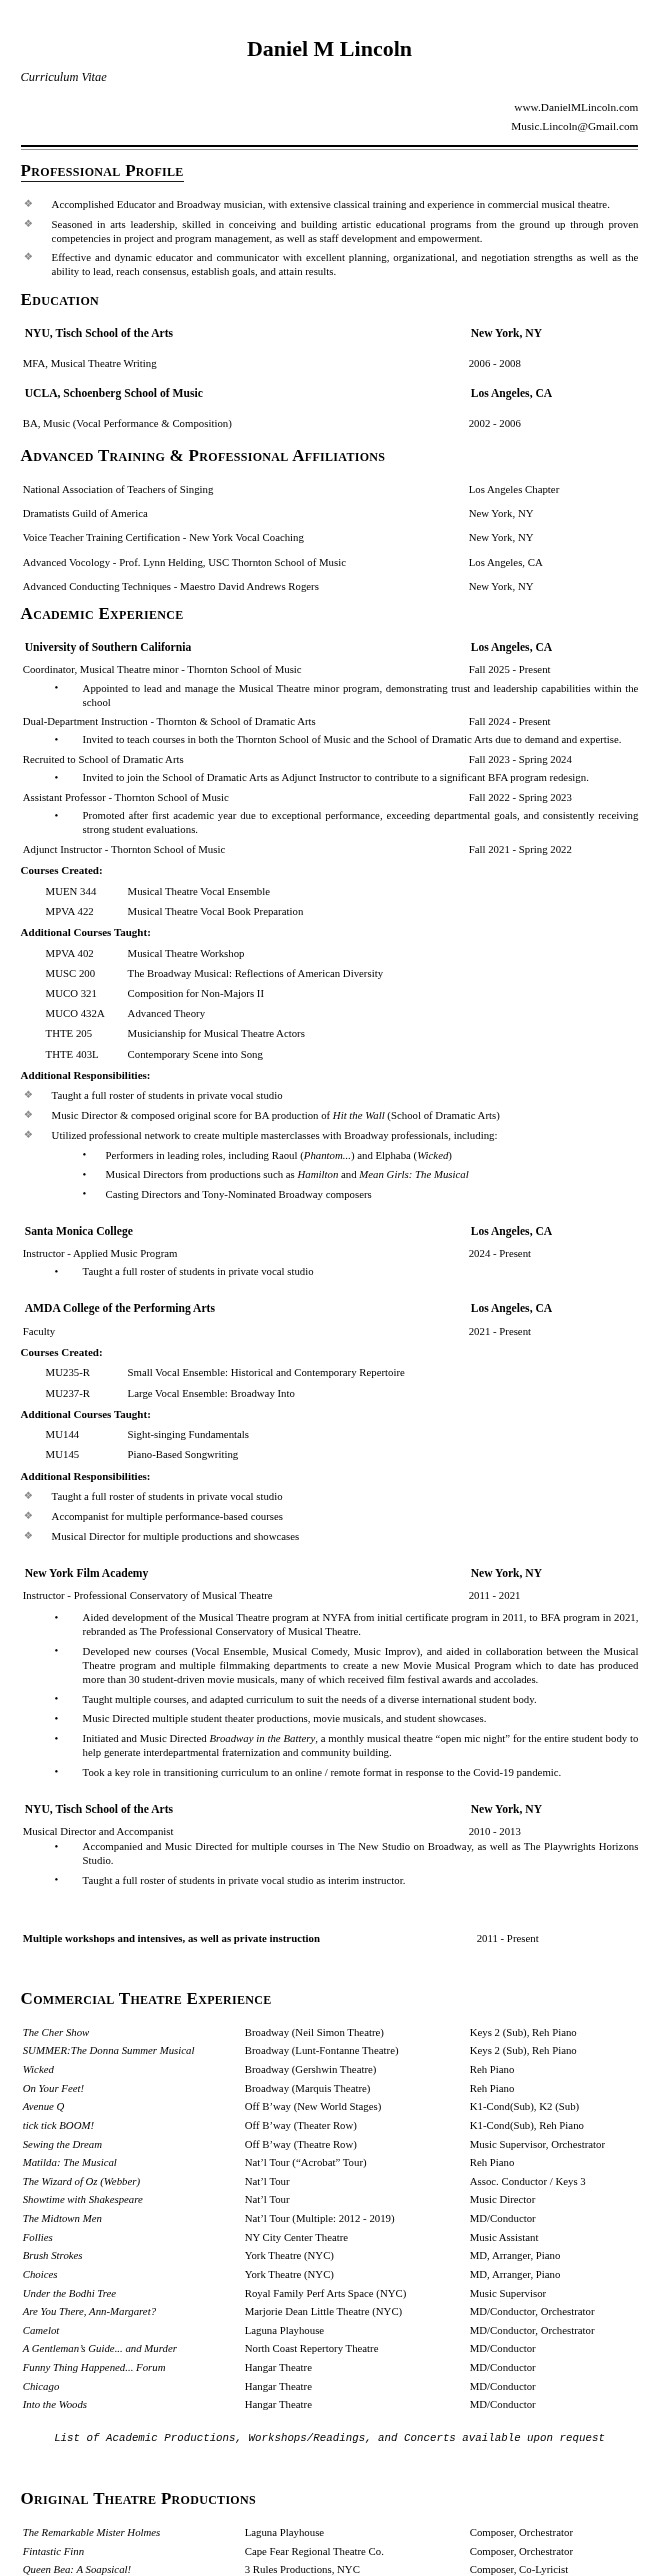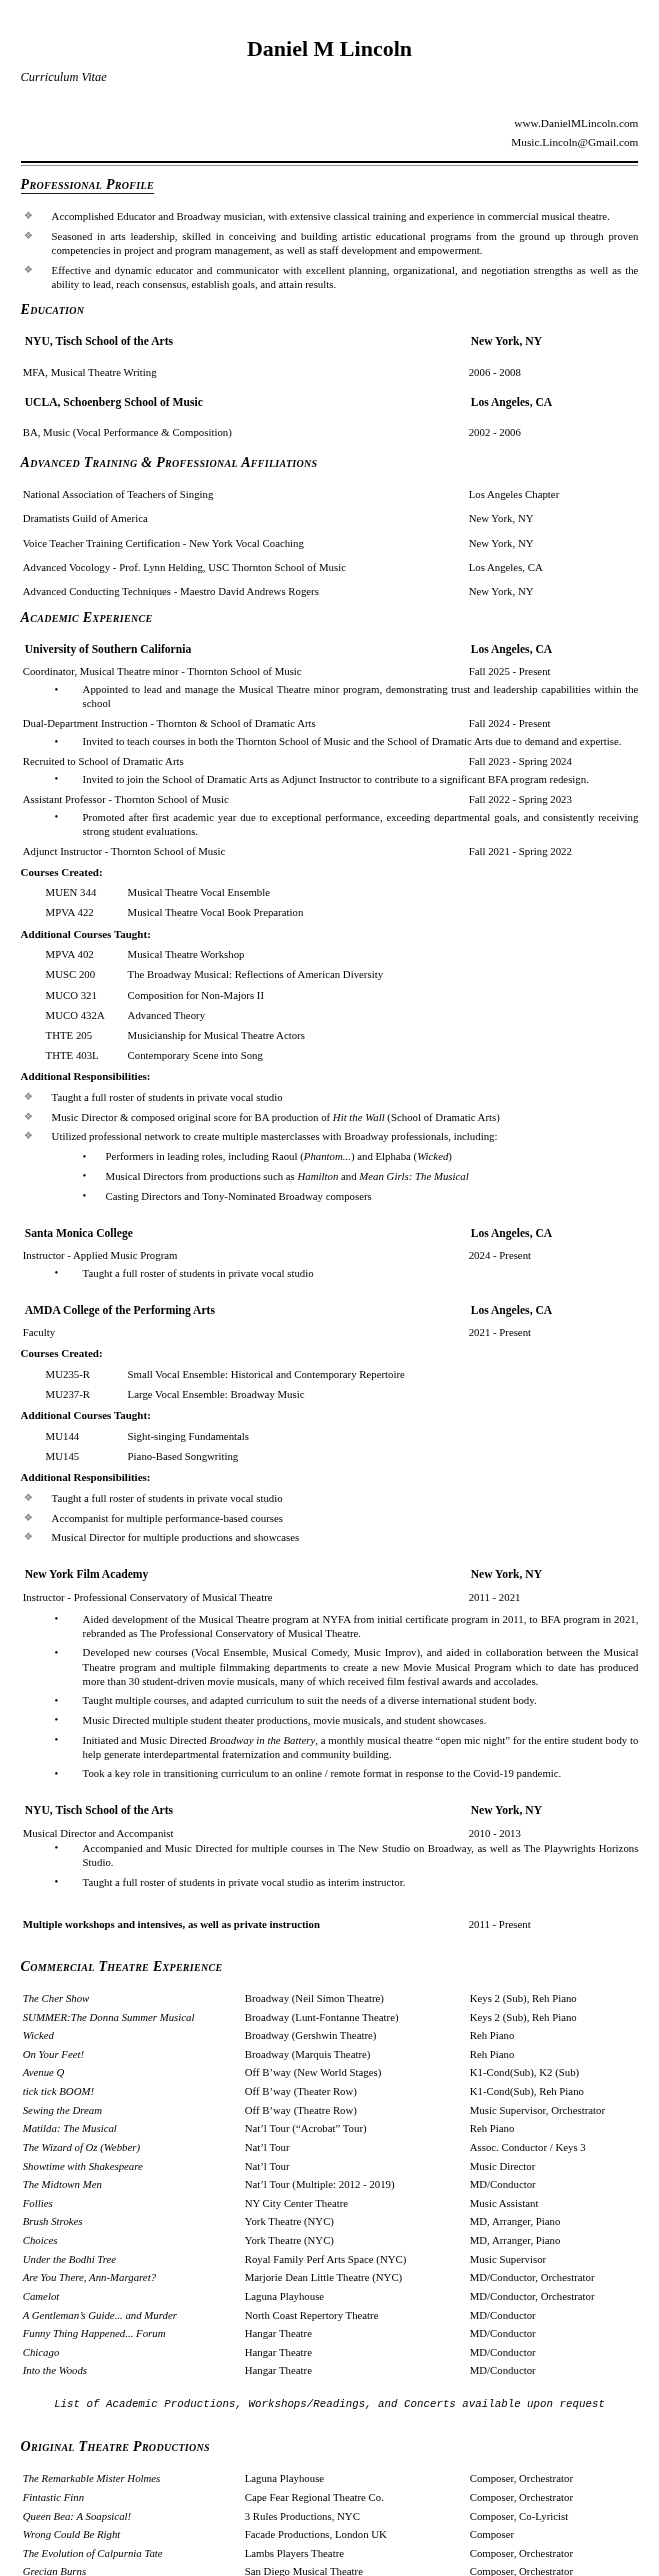--- a/index.html
+++ b/index.html
@@ -5,26 +5,26 @@
   html,body{margin:0;padding:0;background:#ffffff;}
   .page{
     position:relative; width:659px; height:3147px; overflow:hidden;
     box-sizing:border-box; padding:0 20.6px;
     font-family:"Liberation Serif","DejaVu Serif",serif;
     font-size:10.8px; color:#000; line-height:1.3;
   }
   
   .name{ text-align:center; font-weight:bold; font-size:22px; padding-top:37px; line-height:1.1; }
   .cv-sub{ text-align:left; font-style:italic; font-size:12.4px; margin-top:8.2px; }
-  .contact{ text-align:right; font-size:11.3px; margin-top:28px; line-height:1.75; }
+  .contact{ text-align:right; font-size:11.3px; margin-top:12px; line-height:1.75; }
   .rule{ margin-top:8.2px; border-top:2.6px solid #000; border-bottom:1px solid #8f8f8f; height:1.5px; }
   
   .sec{ margin-top:11.3px; }
-  h2{ font-size:14px; font-weight:bold; font-variant:small-caps; letter-spacing:0.3px;
-      margin:0 0 15.5px 0; line-height:1.2;font-style:italic; }
+  h2{ font-size:17px; font-weight:bold; font-variant:small-caps; letter-spacing:0.3px;
+      margin:0 0 15.5px 0; line-height:1.2; }
   h2 .ul{ border-bottom:1px solid #1a1a1a; padding-bottom:0.5px; }
   
   .row2{ display:grid; grid-template-columns:446px 1fr; margin-bottom:15.5px; padding-left:2.1px; }
   .row2.tight{ margin-bottom:10.3px; }
   .row2.inst{ font-weight:bold; font-size:11.6px; margin-bottom:7.2px; padding-left:4.1px; }
   .row2.pos{ margin-bottom:4.1px; }
   .row2.boldleft > :first-child{ font-weight:bold; }
   .row3{ display:grid; grid-template-columns:222px 225px 1fr; margin-bottom:4.6px; padding-left:2.1px; }
   .row3 > :first-child{ font-style:italic; }
   
@@ -34,21 +34,21 @@
   .b2::before{ content:"\2022"; position:absolute; left:34px; top:-0.5px; }
   .b3{ position:relative; padding-left:85px; margin-bottom:5.7px; }
   .b3::before{ content:"\2022"; position:absolute; left:62px; top:-0.5px; }
   
   .label{ font-weight:bold; font-size:11px; margin:7.2px 0 6.2px 0; }
   .course{ display:grid; grid-template-columns:82px 1fr; margin:0 0 6.2px 25px; }
   
   .center-italic{ text-align:center; font-style:italic;font-family:Liberation Mono, monospace; }
   .note{ margin:19.6px 0 5.2px 0; }
   .mt-lg{ margin-top:23px; }
-  .mt-xl{ margin-top:28px; }
+  .mt-xl{ margin-top:44px;gap:8px; }
 </style>
 </head>
 <body>
 
 <div class="page">
 
   <div class="name">Daniel M Lincoln</div>
   <div class="cv-sub">Curriculum Vitae</div>
   <div class="contact">
     <div>www.DanielMLincoln.com</div>
@@ -201,21 +201,21 @@
       <span>Faculty</span>
       <span>2021 - Present</span>
     </div>
     <div class="label">Courses Created:</div>
     <div class="course">
       <span>MU235-R</span>
       <span>Small Vocal Ensemble: Historical and Contemporary Repertoire</span>
     </div>
     <div class="course">
       <span>MU237-R</span>
-      <span>Large Vocal Ensemble: Broadway Music</span>
+      <span>Large Vocal Ensemble: Broadway Into</span>
     </div>
     <div class="label">Additional Courses Taught:</div>
     <div class="course">
       <span>MU144</span>
       <span>Sight-singing Fundamentals</span>
     </div>
     <div class="course">
       <span>MU145</span>
       <span>Piano-Based Songwriting</span>
     </div>

